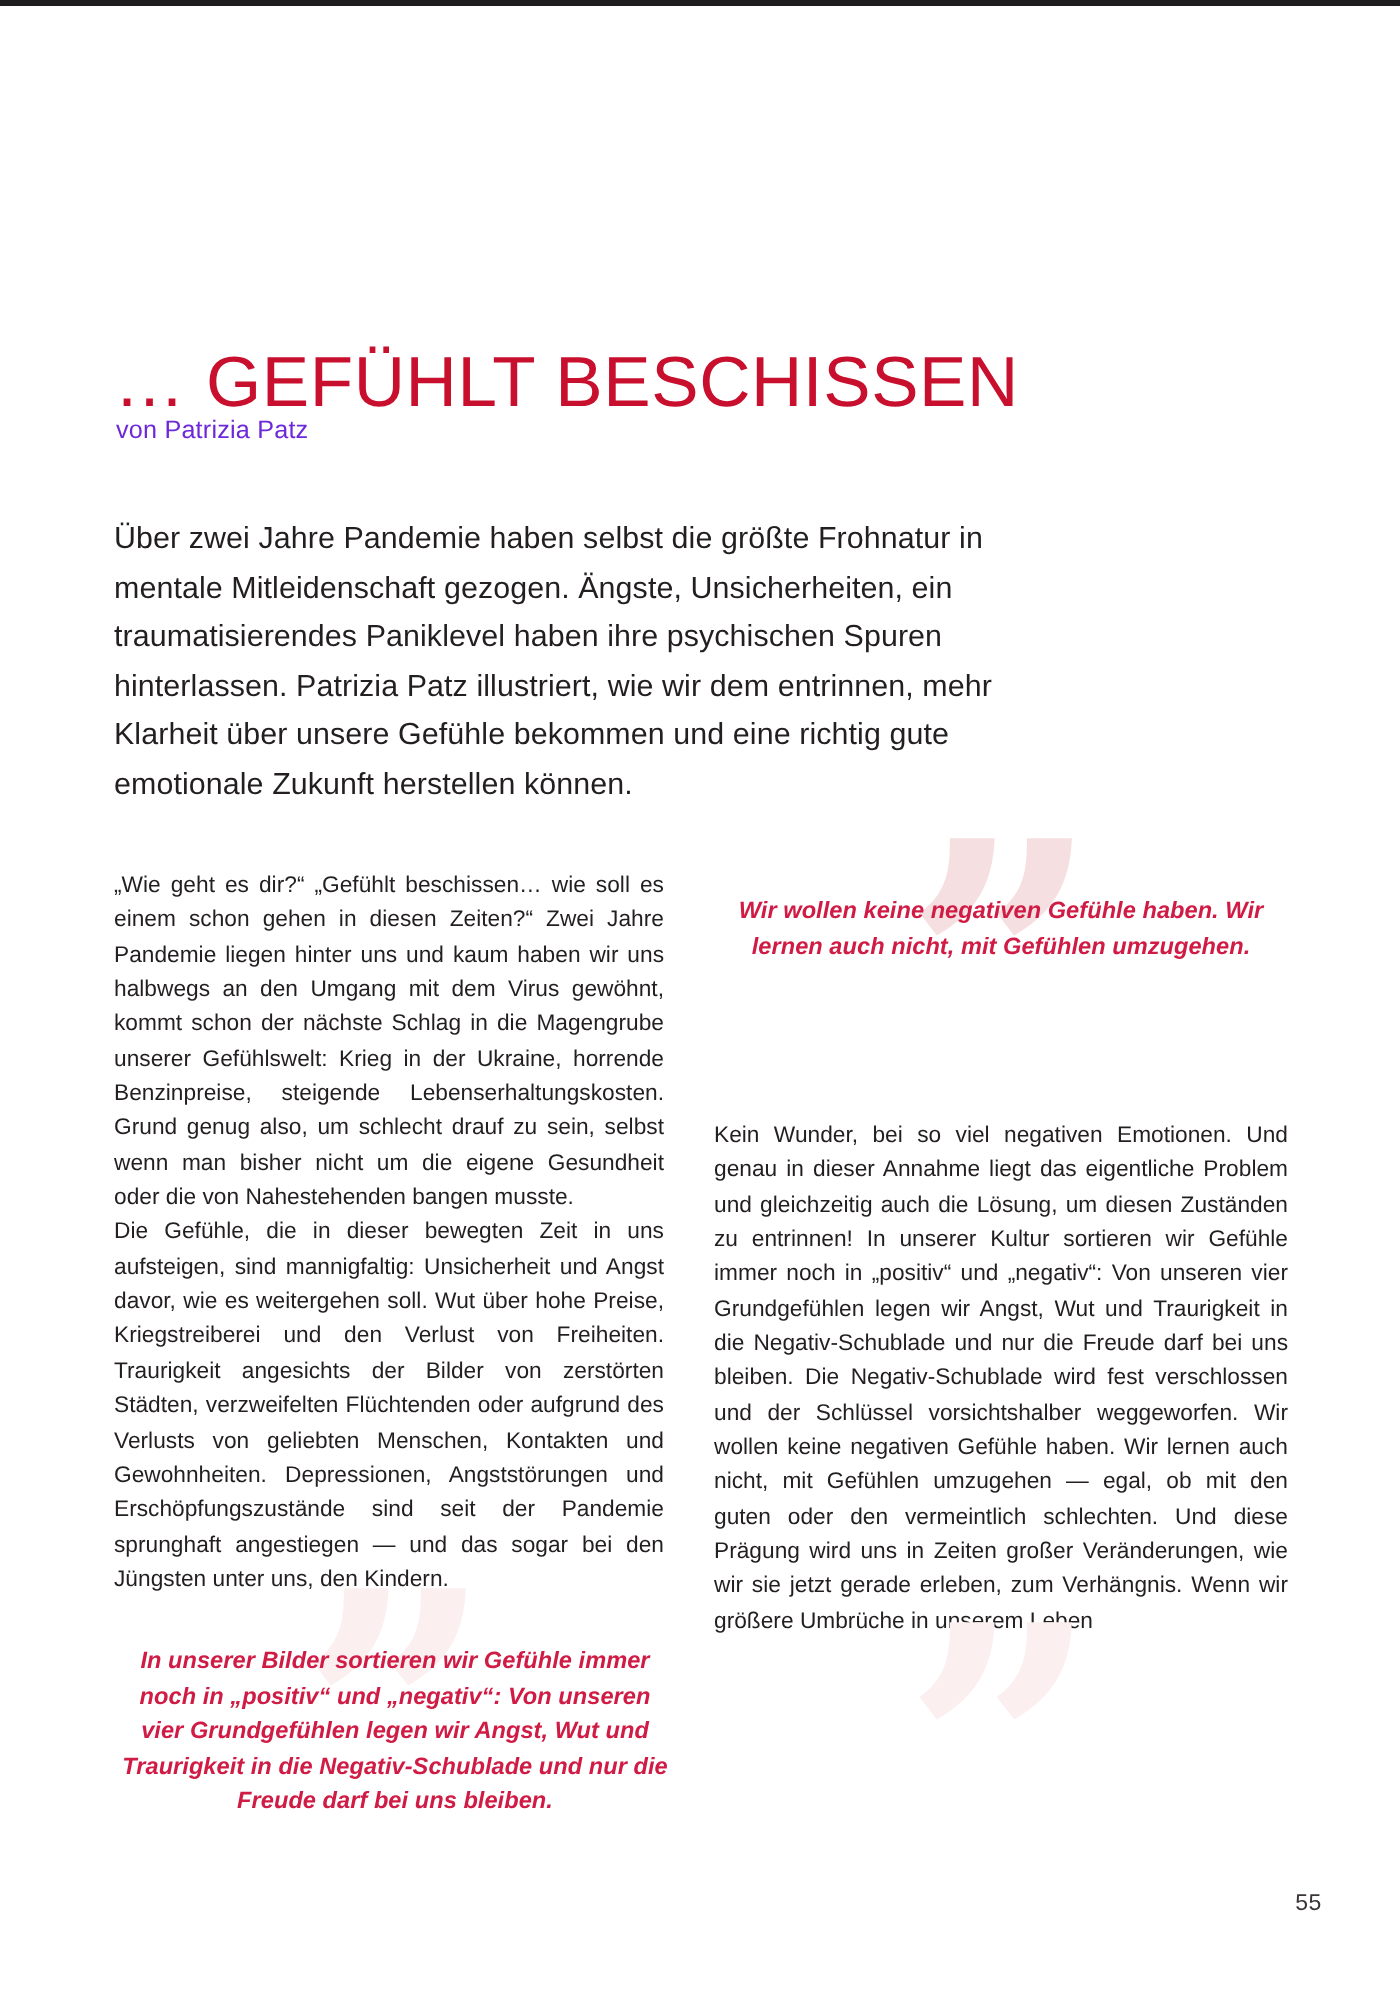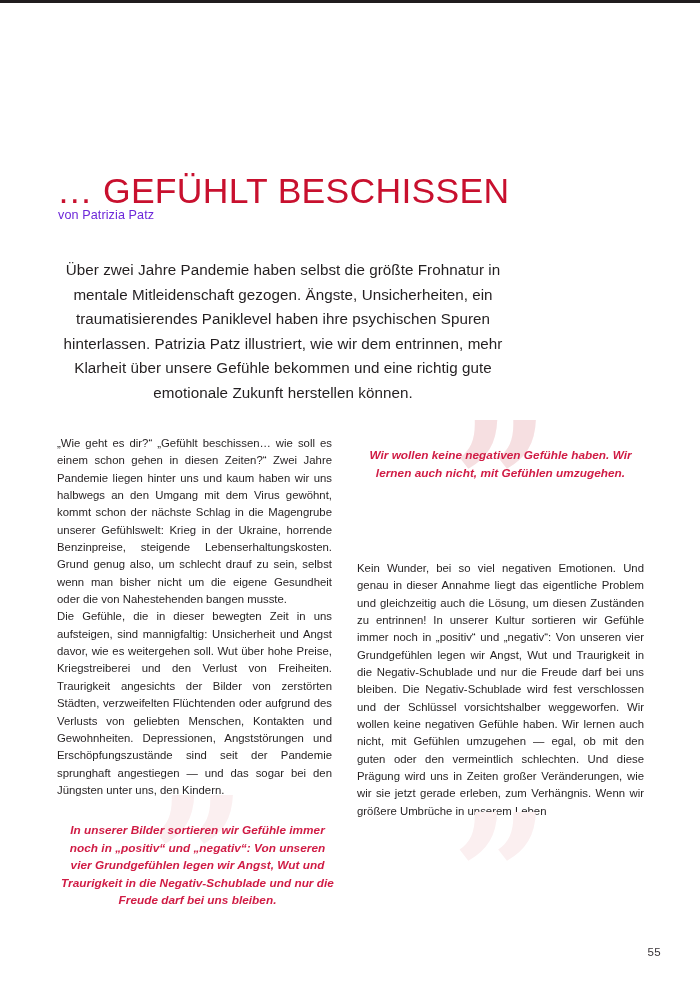--- a/index.html
+++ b/index.html
@@ -59,21 +59,21 @@
 
   
   .lead {
     position: absolute;
     left: 57px;
     top: 258px;
     width: 452px;
     font-size: 15.2px;
     line-height: 24.6px;
     color: #231f20;
-    text-align: center;
+    text-align: left;
     letter-spacing: 0.05px;
   }
 
   .body-text {
     font-size: 11.35px;
     line-height: 17.35px;
     text-align: justify;
     text-justify: inter-word;
     hyphens: manual;
     color: #231f20;

